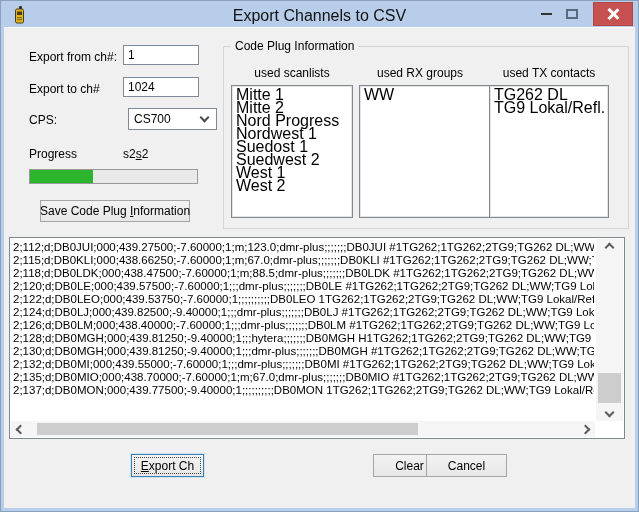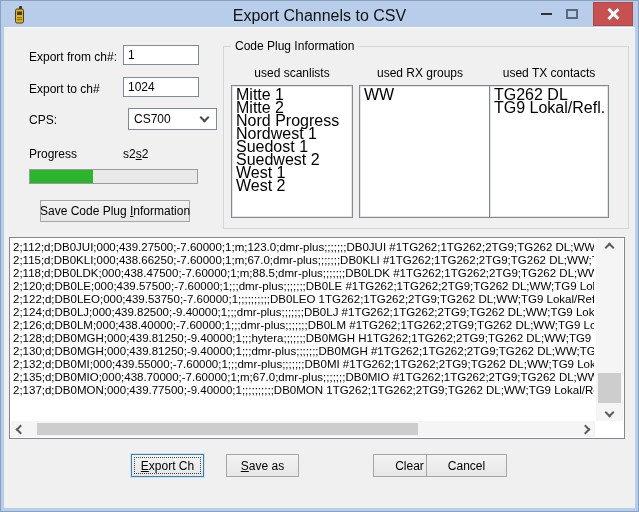--- a/index.html
+++ b/index.html
@@ -154,23 +154,20 @@
       <div class="h-thumb"></div>
       <div class="sb-arrow" style="right:0;top:1px;">
           <div class="a-right"></div>
         </div>
     </div>
   </div>
 
   <div class="btn default" style="left:130px;top:453px;width:73px;height:23px;">
     <span><span></span><span class="mn">E</span><span>xport Ch</span></span>
   </div>
-  <div class="btn" style="left:225px;top:453px;width:73px;height:23px;">
-    <span><span></span><span class="mn">S</span><span>ave as</span></span>
-  </div>
   <div class="btn" style="left:325px;top:453px;width:73px;height:23px;margin-left:47px;">
     <span>Clear</span>
   </div>
   <div class="btn" style="left:425px;top:453px;width:81px;height:23px;">
     <span>Cancel</span>
   </div>
 
 </div>
 
 </body></html>

